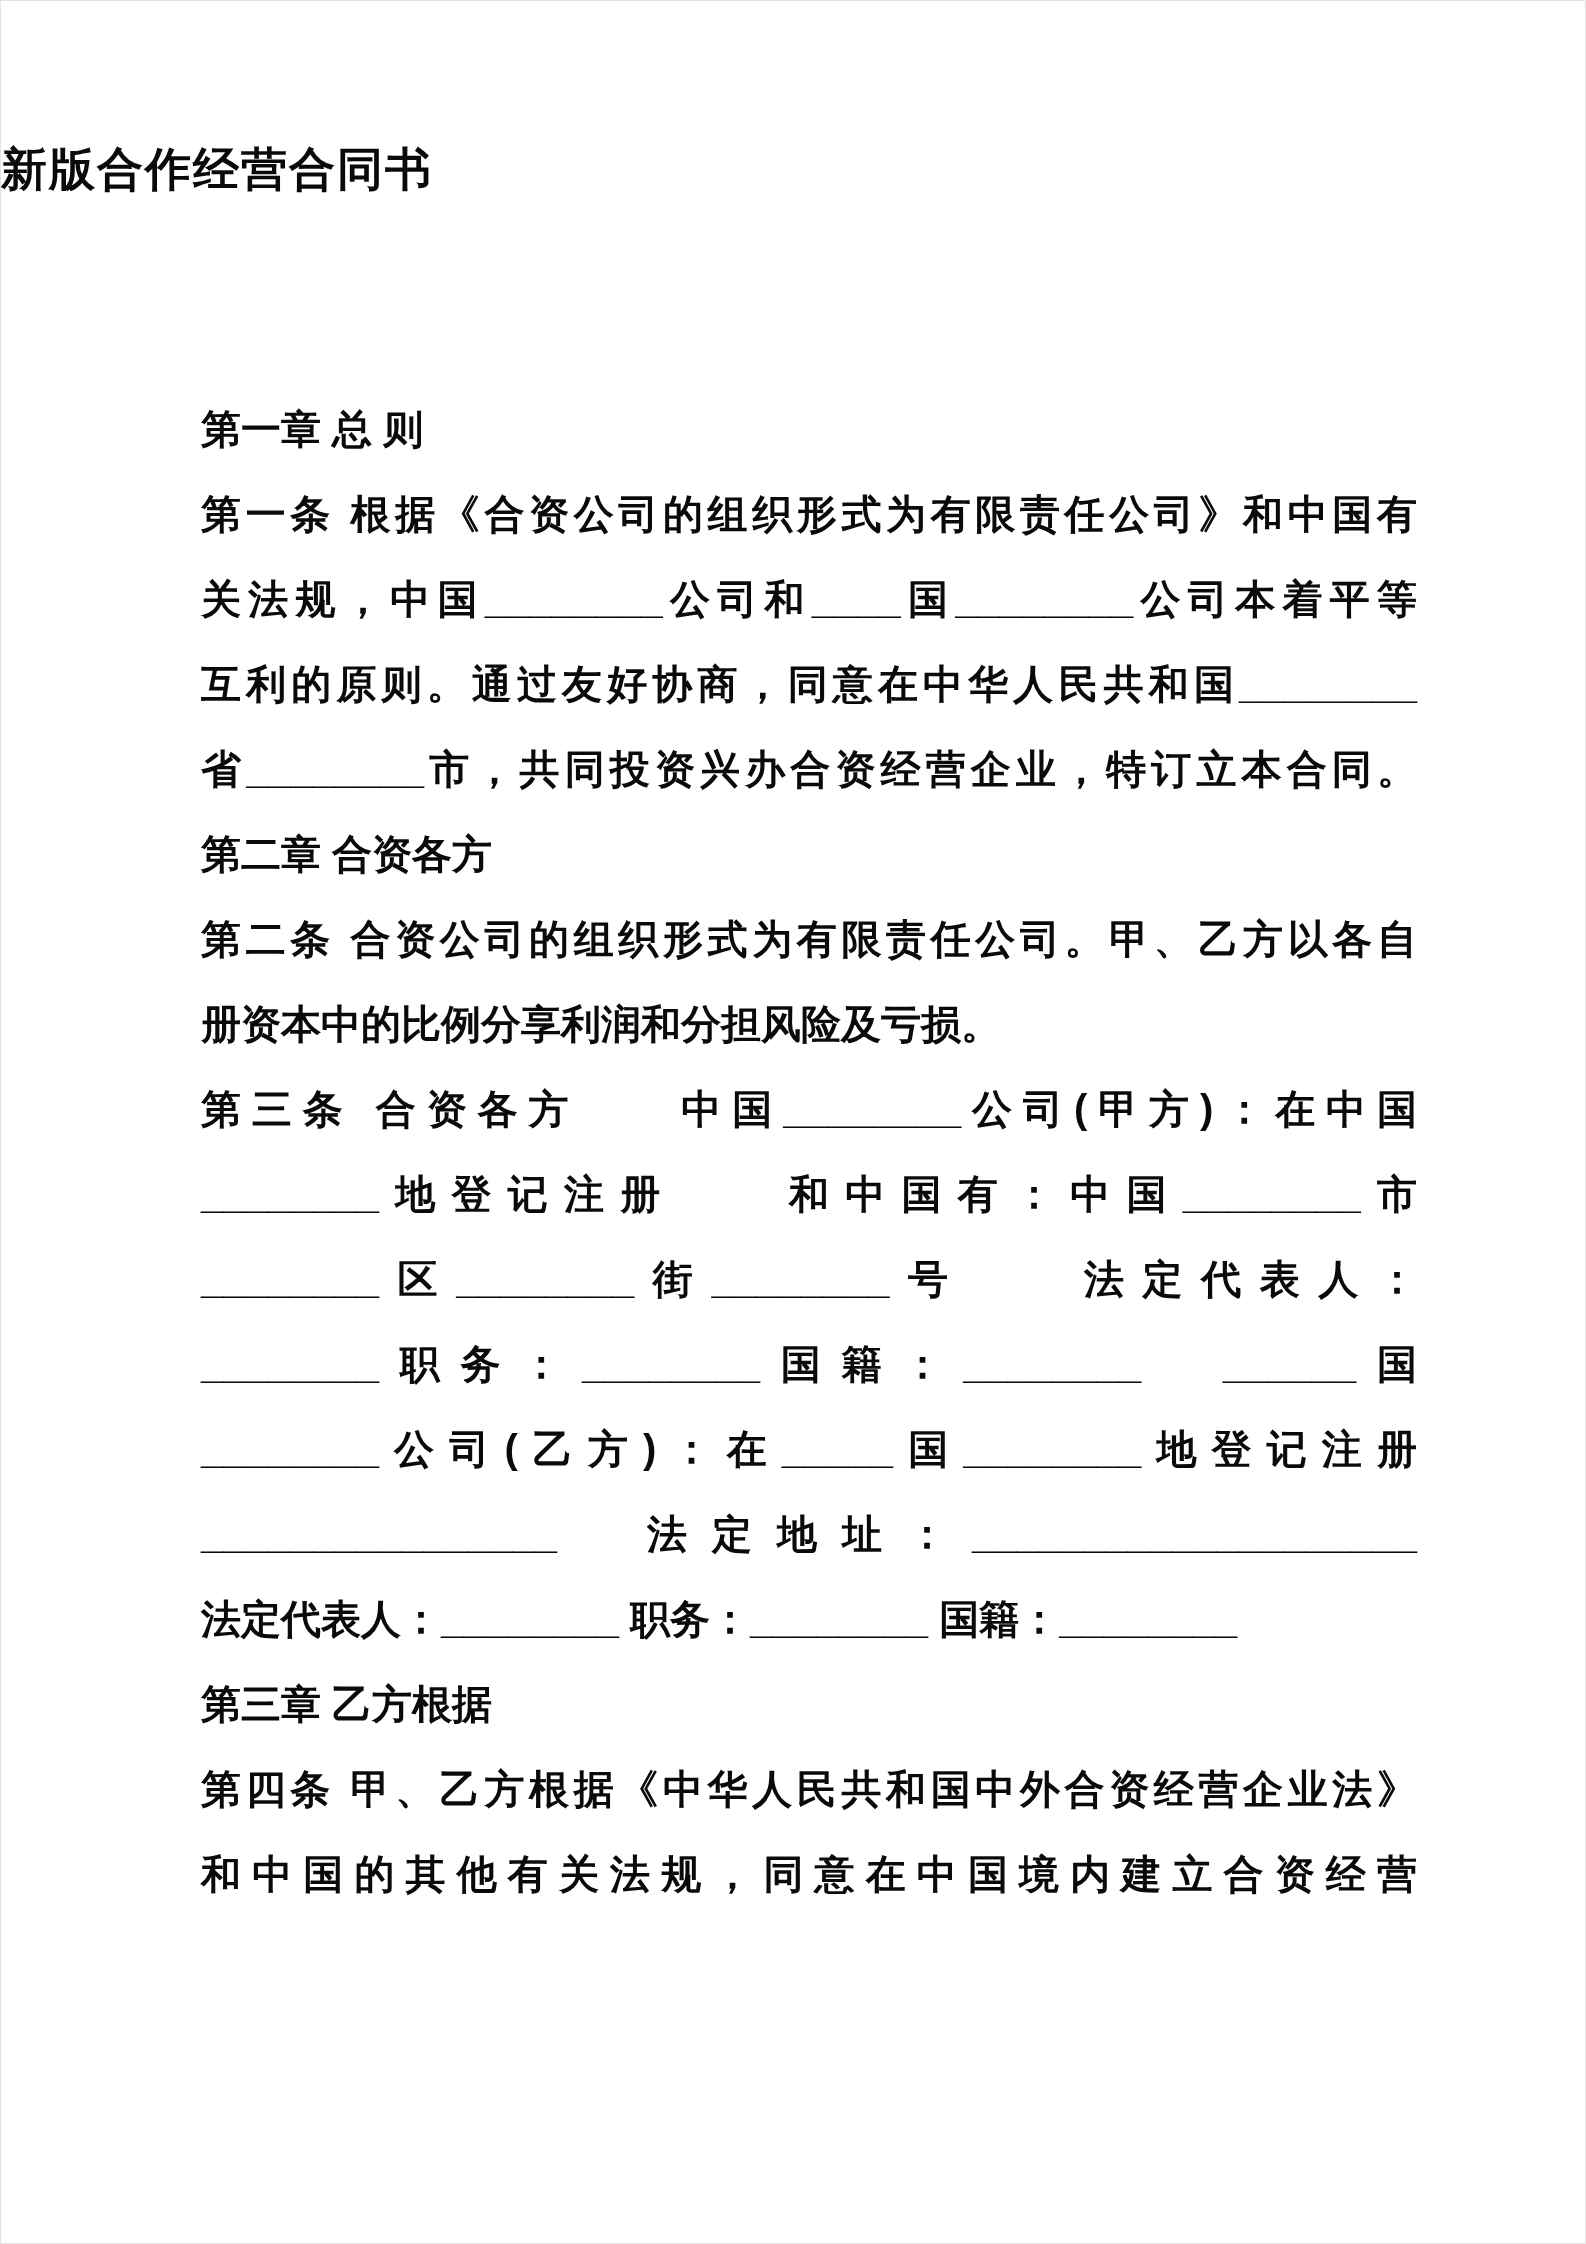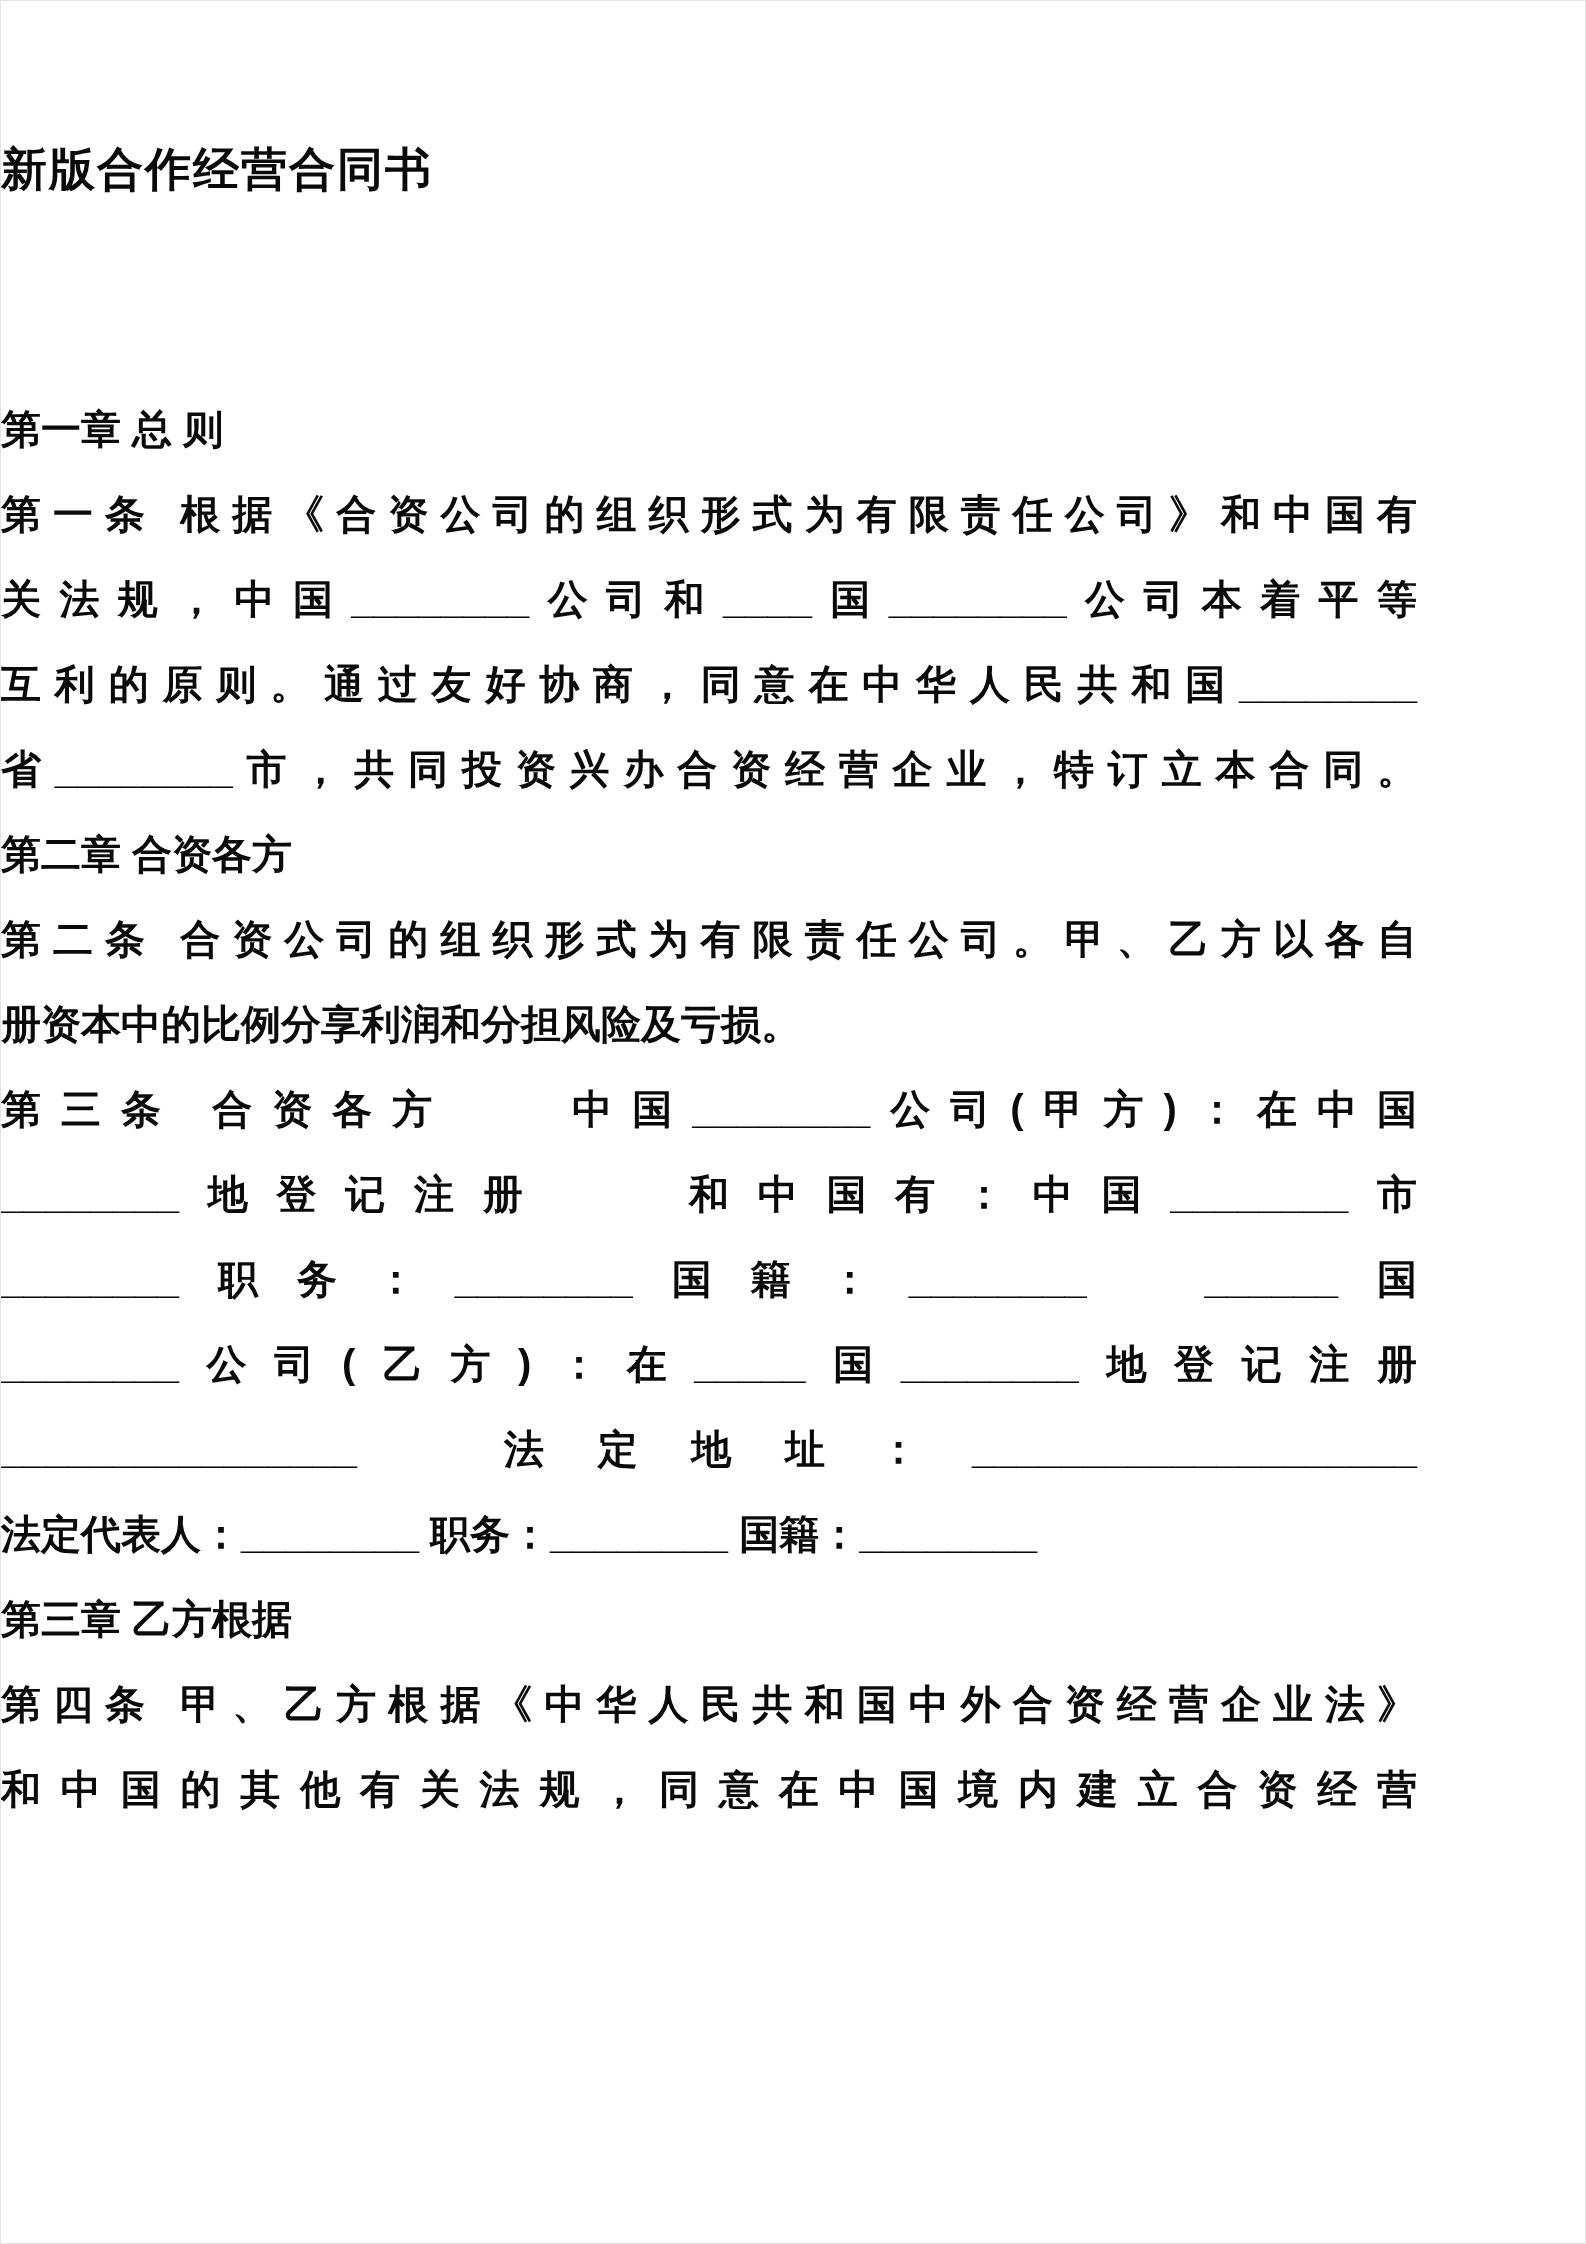--- a/index.html
+++ b/index.html
@@ -22,20 +22,21 @@
   .doc-title {
     padding-top: 138px;
     text-align: left;
     font-size: 46px;
     font-weight: 700;
     letter-spacing: 2px;
     color: #0a0a0a;
   }
   .doc-body {
     margin-top: 186px;
+    margin-left: 200px;
     margin-right: 168px;
   }
   .line {
     height: 85px;
     line-height: 85px;
     font-size: 40px;
     font-weight: 700;
     white-space: nowrap;
     color: #0a0a0a;
   }
@@ -61,20 +62,21 @@
     <div class="line left">第一章 总 则</div>
     <div class="line fill">第一条 根据《合资公司的组织形式为有限责任公司》和中国有</div>
     <div class="line fill">关法规，中国________公司和____国________公司本着平等</div>
     <div class="line fill">互利的原则。通过友好协商，同意在中华人民共和国________</div>
     <div class="line fill">省________市，共同投资兴办合资经营企业，特订立本合同。</div>
     <div class="line left">第二章 合资各方</div>
     <div class="line fill">第二条 合资公司的组织形式为有限责任公司。甲、乙方以各自</div>
     <div class="line left">册资本中的比例分享利润和分担风险及亏损。</div>
     <div class="line fill">第三条 合资各方　　中国________公司(甲方)：在中国</div>
     <div class="line fill">________地登记注册　　和中国有：中国________市</div>
+    <div class="line fill">________区________街________号　　法定代表人：</div>
     <div class="line fill">________职务：________国籍：________　______国</div>
     <div class="line fill">________公司(乙方)：在_____国________地登记注册</div>
     <div class="line fill">________________　法定地址：____________________</div>
     <div class="line left">法定代表人：________ 职务：________ 国籍：________</div>
     <div class="line left">第三章 乙方根据</div>
     <div class="line fill">第四条 甲、乙方根据《中华人民共和国中外合资经营企业法》</div>
     <div class="line fill">和中国的其他有关法规，同意在中国境内建立合资经营</div>
   </div>
 </div>
 

